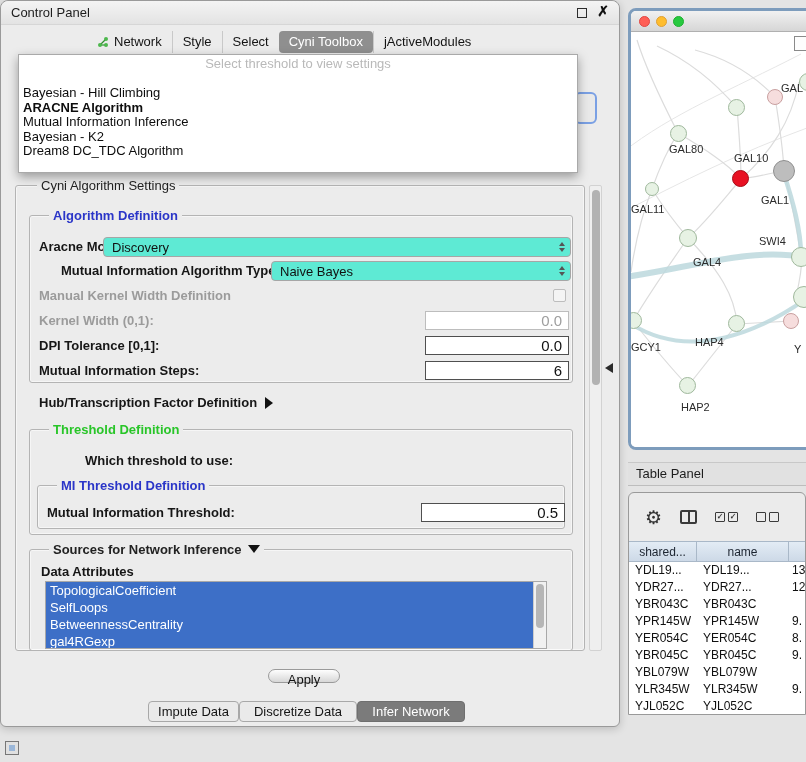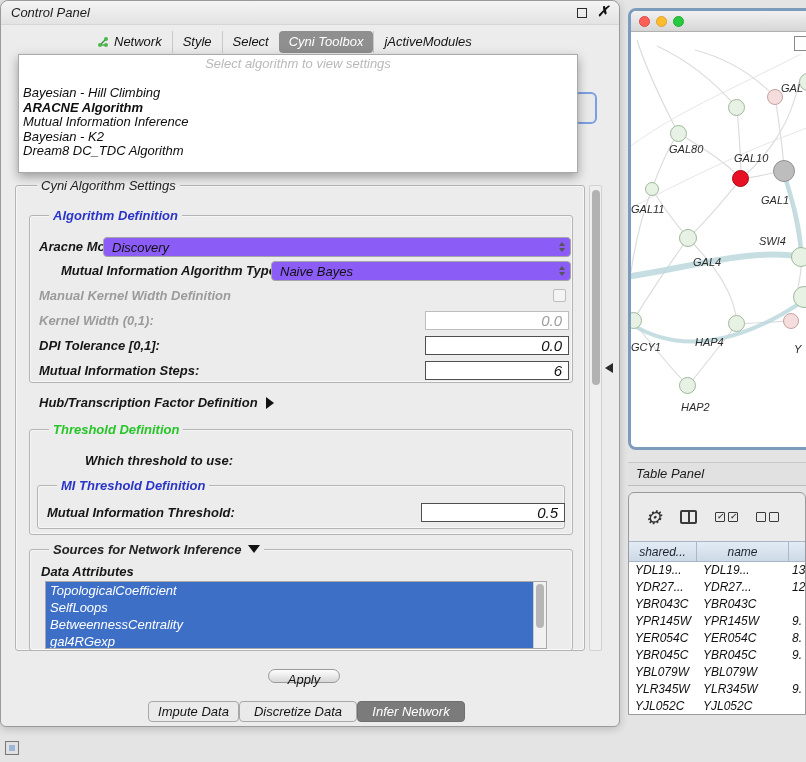--- a/index.html
+++ b/index.html
@@ -1,17 +1,17 @@
 <!DOCTYPE html>
 <html><head>
 <meta charset="utf-8">
 <style>
   * { box-sizing: border-box; margin: 0; padding: 0; }
   body { background:#e4e4e4; font-family:"Liberation Sans", sans-serif; }
-  .stage { position:relative; width:806px; height:762px; background:#e4e4e4; overflow:hidden;font-style:italic; }
+  .stage { position:relative; width:806px; height:762px; background:#e4e4e4; overflow:hidden; }
 
   
   .cp-window { position:absolute; left:0; top:8; width:620px; height:727px;
     background:#ececec; border:1px solid #9a9a9a; border-radius:8px 8px 6px 6px;
     box-shadow:0 2px 8px rgba(0,0,0,.18); }
   .cp-titlebar { position:absolute; left:0; top:0; width:100%; height:24px;
     border-bottom:1px solid #d6d6d6; border-radius:8px 8px 0 0;
     background:linear-gradient(#f4f4f4,#e3e3e3); }
   .cp-title { position:absolute; left:10px; top:4px; font-size:13px; color:#1d1d1d; }
   .cp-float { position:absolute; right:32px; top:7px; width:10px; height:10px;
@@ -37,21 +37,21 @@
 
   
   .group { position:absolute; border:1px solid #b4b4b4; border-radius:3px;
     box-shadow:inset 0 0 0 1px rgba(255,255,255,.55); }
   .group-title { position:absolute; background:#ececec; padding:0 4px; font-size:13px; color:#222; white-space:nowrap;margin-left:12px; }
   .t-blue { color:#2a35c8; font-weight:bold; }
   .t-green { color:#28c528; font-weight:bold; }
   .lbl { position:absolute; font-size:13px; font-weight:bold; color:#161616; white-space:nowrap; }
   .lbl.dis { color:#9b9b9b; }
 
-  .combo { position:absolute; background:#8b5cf6; border:1px solid #a6a6a6; border-radius:4px;
+  .combo { position:absolute; background:#5eead4; border:1px solid #a6a6a6; border-radius:4px;
     font-size:13px; color:#111; display:flex; align-items:center; padding:0 22px 0 8px; }
   .combo .arrows { position:absolute; right:5px; top:4px; display:flex; flex-direction:column; gap:2px; }
   .tri-up { width:0; height:0; border-left:3.5px solid transparent; border-right:3.5px solid transparent; border-bottom:4px solid #555; }
   .tri-down { width:0; height:0; border-left:3.5px solid transparent; border-right:3.5px solid transparent; border-top:4px solid #555; }
 
   .field { position:absolute; background:#fff; border:1px solid #4f4f4f; font-size:15px; color:#111;
     display:flex; align-items:center; justify-content:flex-end; padding:0 6px; }
   .field.dis { border-color:#bdbdbd; color:#9e9e9e; }
 
   .cb { position:absolute; width:13px; height:13px; border:1px solid #bdbdbd; background:#f4f4f4; border-radius:2px; }
@@ -248,21 +248,21 @@
     <div class="apply-btn">Apply</div>
 
     <div class="bottom-tab" style="left:147px;width:91px;">Impute Data</div>
     <div class="bottom-tab" style="left:238px;width:118px;">Discretize Data</div>
     <div class="bottom-tab selected" style="left:356px;width:108px;">Infer Network</div>
   </section>
 
   <div class="focus-fragment"></div>
 
   <div class="algo-popup">
-    <div class="algo-placeholder">Select algorithm to view settings</div>
+    <div class="algo-placeholder">Select threshold to view settings</div>
     <div class="algo-list">
       <div class="algo-item">Bayesian - Hill Climbing</div>
       <div class="algo-item selected">ARACNE Algorithm</div>
       <div class="algo-item">Mutual Information Inference</div>
       <div class="algo-item">Bayesian - K2</div>
       <div class="algo-item">Dream8 DC_TDC Algorithm</div>
     </div>
   </div>
 
   <section class="net-window">

